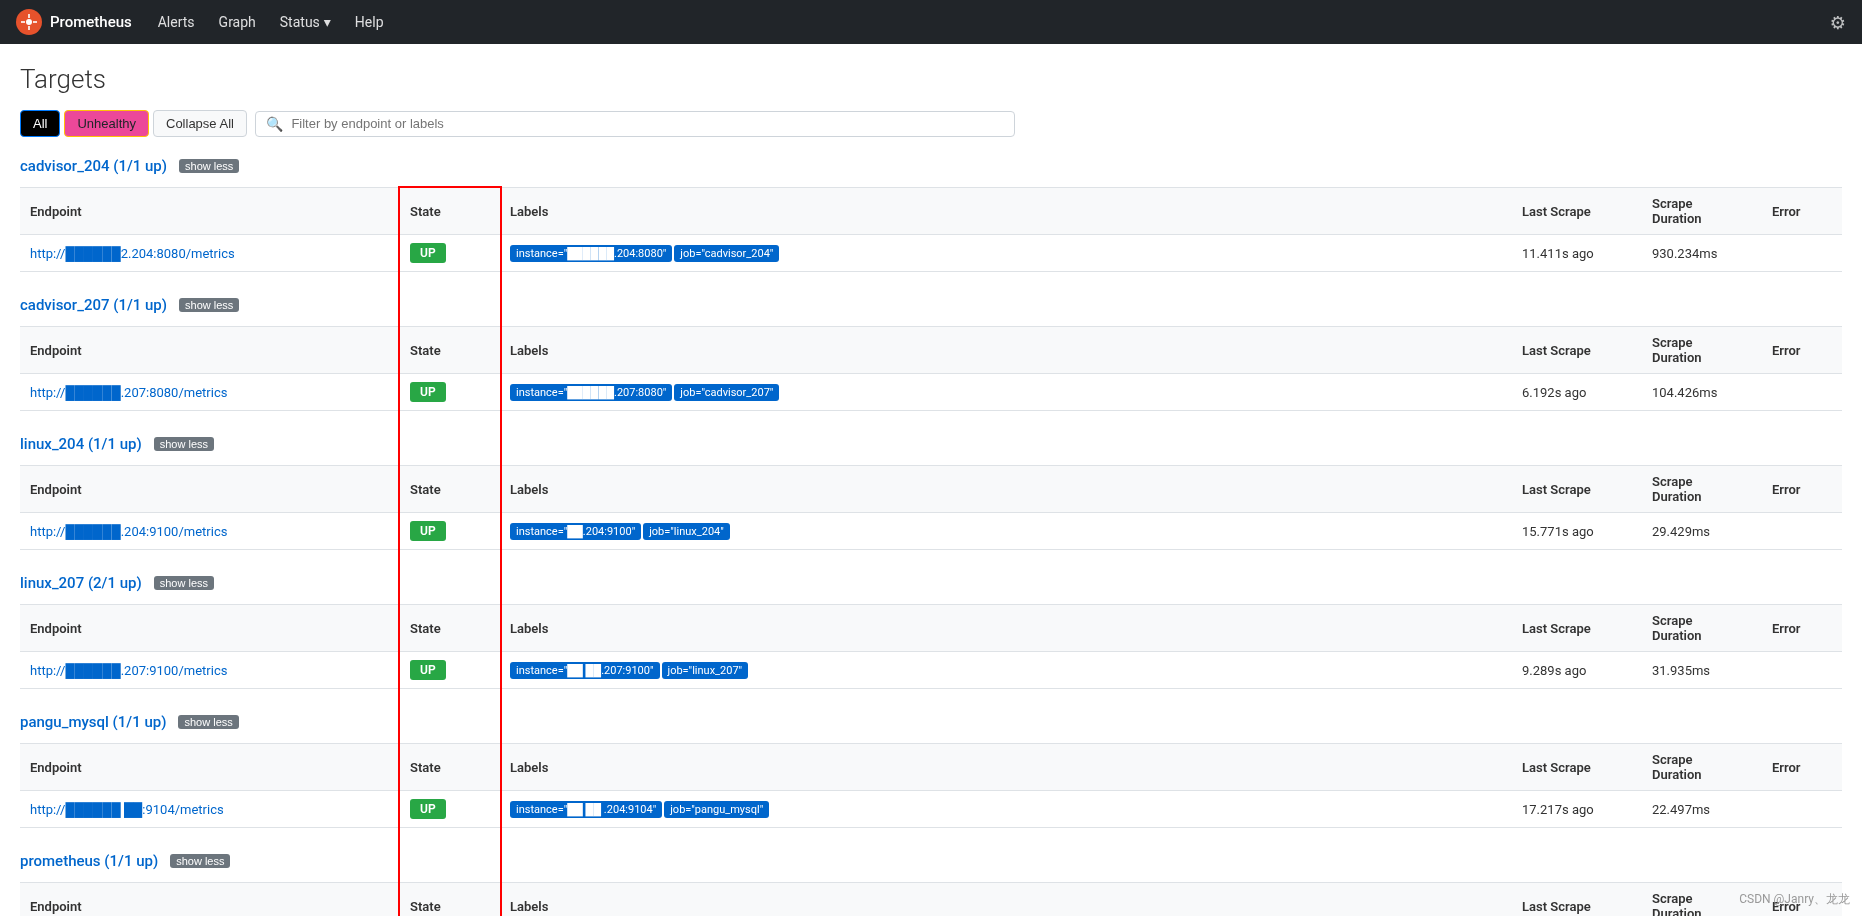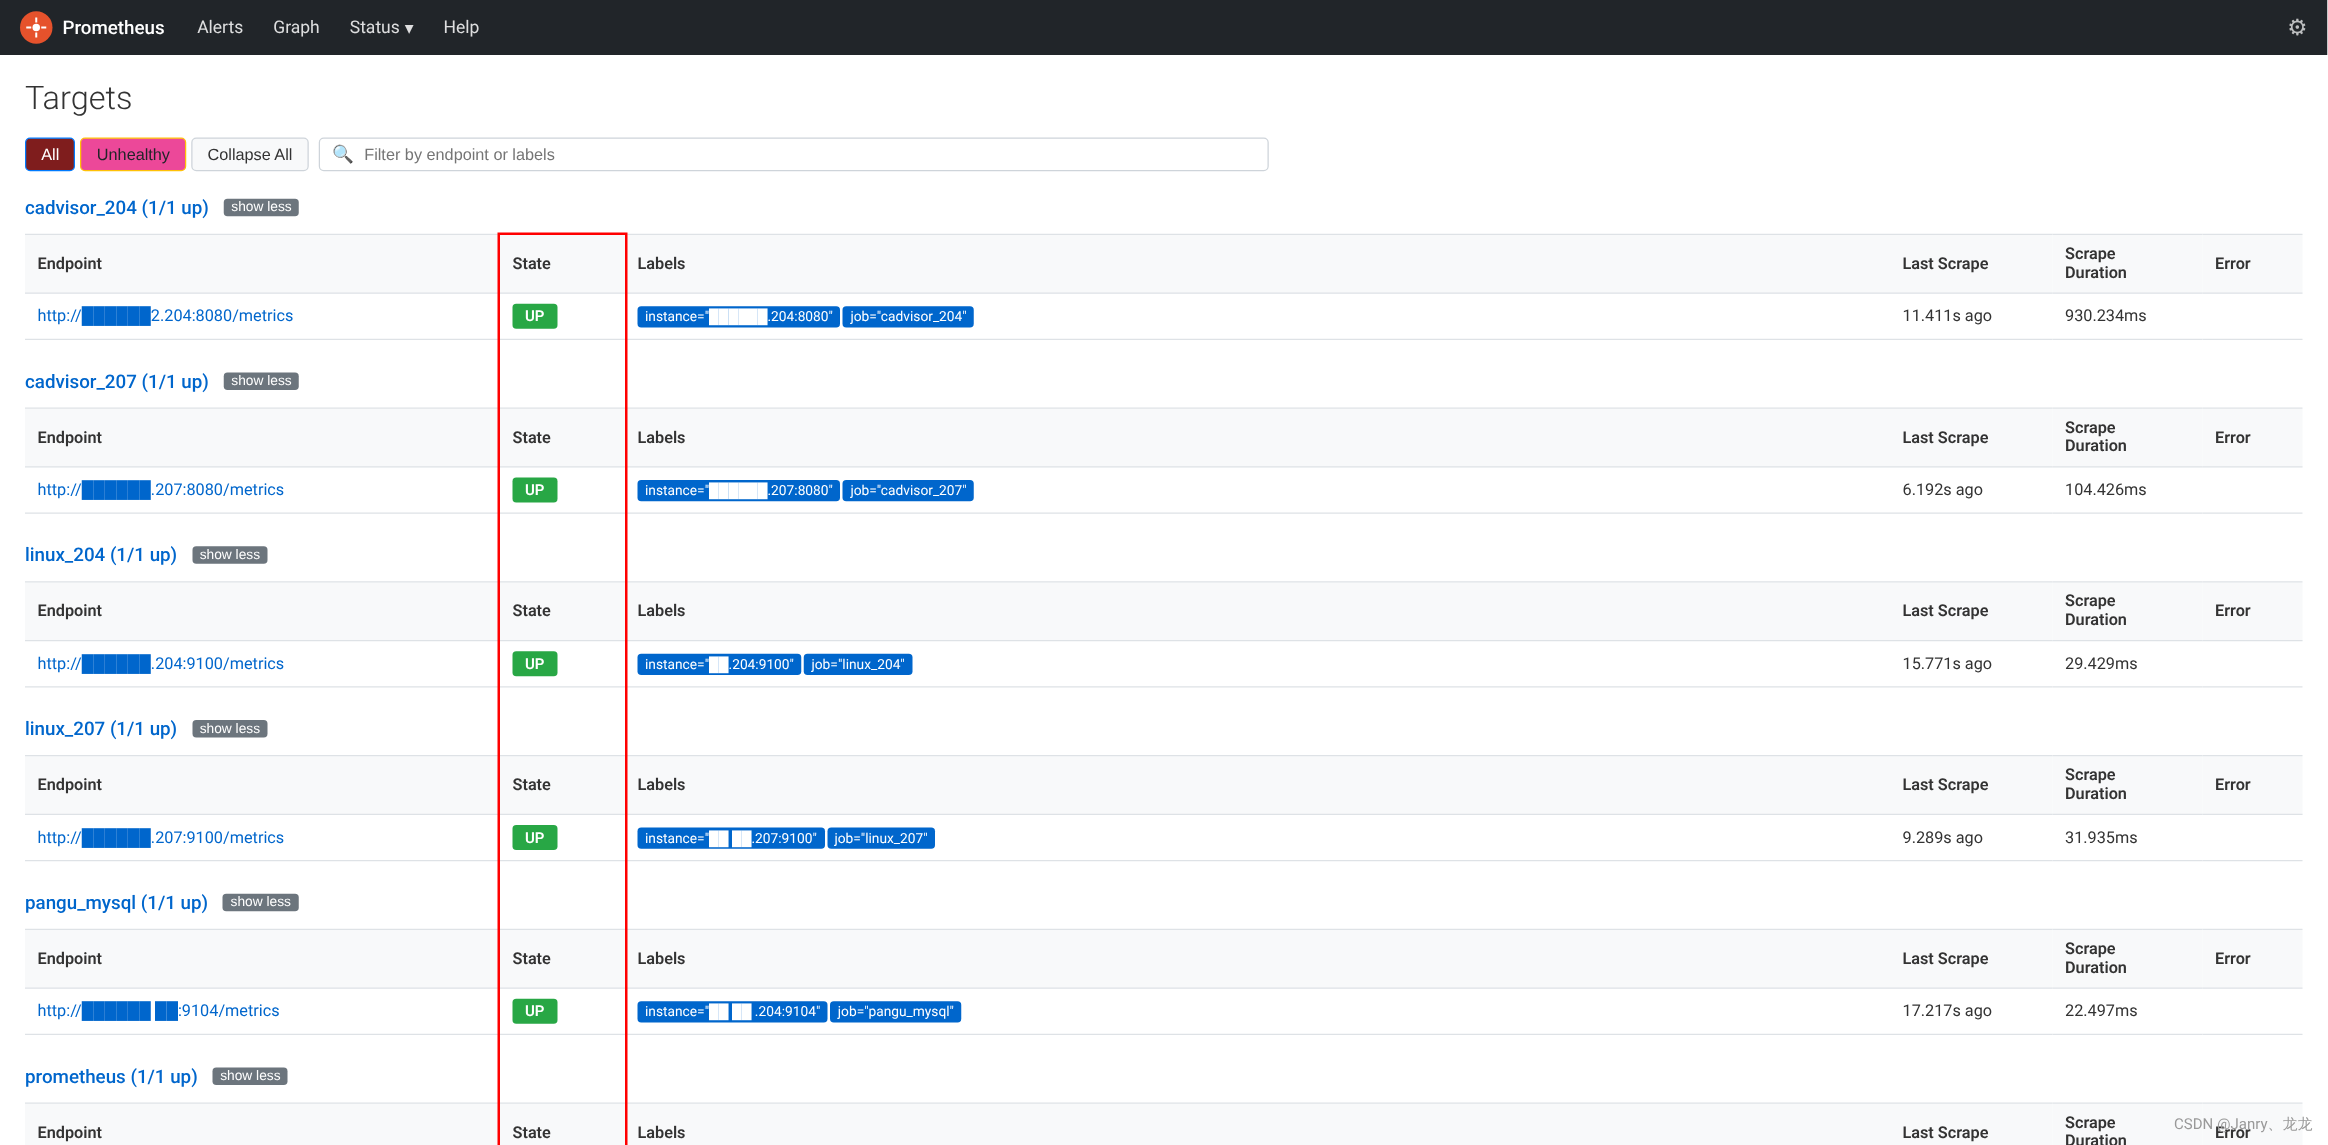--- a/index.html
+++ b/index.html
@@ -89,21 +89,21 @@
       gap: 4px;
     }
     .btn {
       padding: 5px 12px;
       border-radius: 4px;
       border: 1px solid transparent;
       cursor: pointer;
       font-size: 13px;
       font-weight: 400;
     }
-    .btn-primary { background: #7f1d1d; color: #fff; border-color: #007bff; }
+    .btn-primary { background: #000000; color: #fff; border-color: #007bff; }
     .btn-warning { background: #ec4899; color: #212529; border-color: #ffc107; text-align: right; }
     .btn-default { background: #f8f9fa; color: #333; border-color: #ced4da; }
 
     .search-box {
       display: flex;
       align-items: center;
       border: 1px solid #ced4da;
       border-radius: 4px;
       padding: 4px 10px;
       flex: 1;
@@ -330,21 +330,21 @@
                 <td>15.771s ago</td>
                 <td>29.429ms</td>
                 <td></td>
               </tr>
             </tbody>
           </table>
         </div>
       </div>
       <div class="target-group">
         <div class="group-header">
-          <a class="group-name" href="#">linux_207 (1/1 up)</a>
+          <a class="group-name" href="#">linux_207 (2/1 up)</a>
           <button class="show-less-btn">show less</button>
         </div>
         <div style="position: relative;">
           <table class="target-table">
             <thead>
               <tr>
                 <th style="width: 380px;">Endpoint</th>
                 <th style="width: 100px;">State</th>
                 <th style="width: auto;">Labels</th>
                 <th style="width: 130px;">Last Scrape</th>

